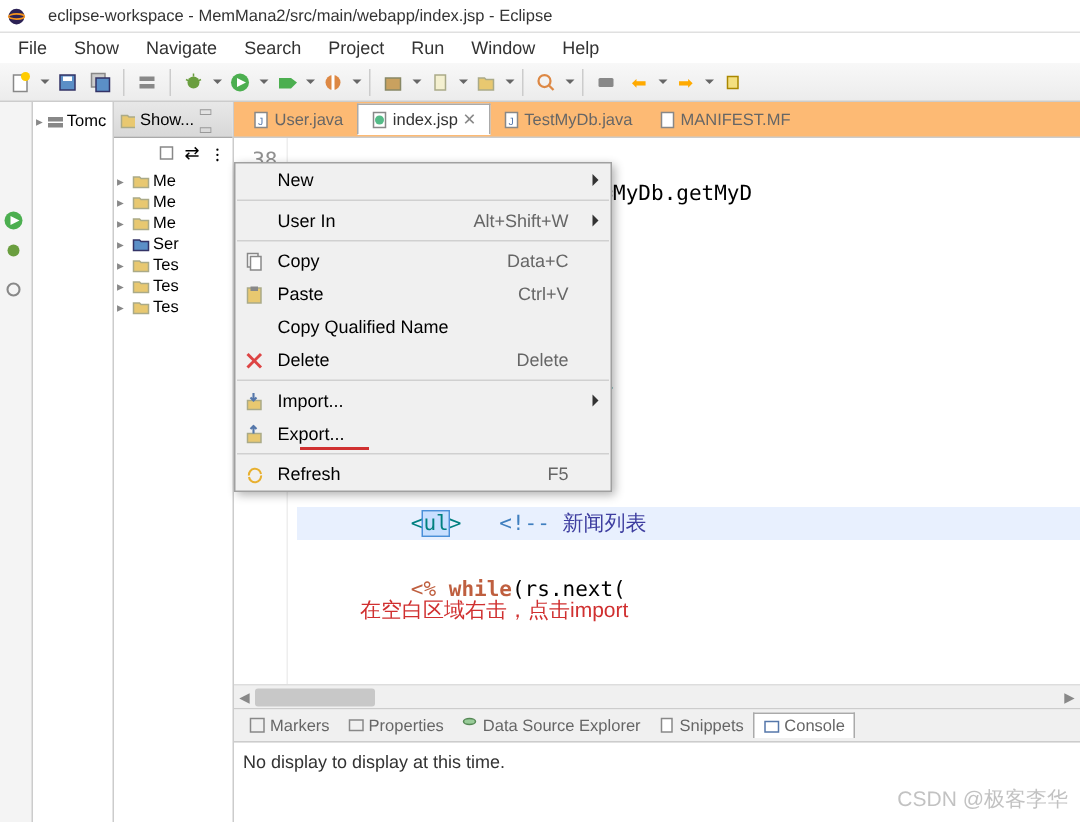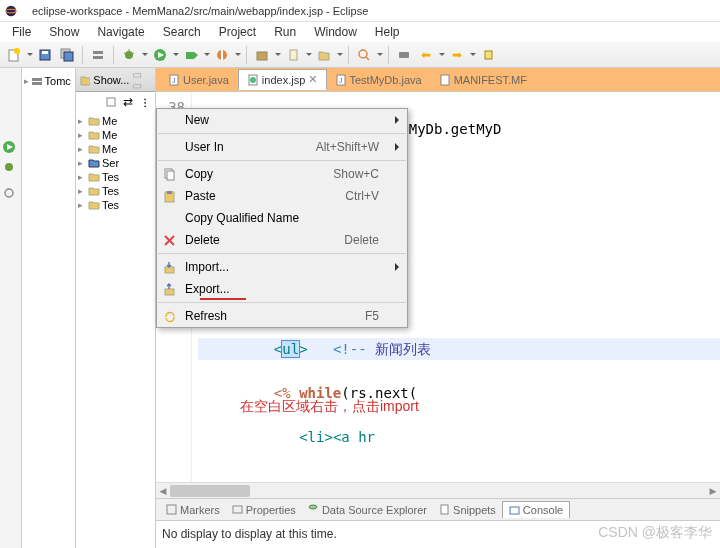--- a/index.html
+++ b/index.html
@@ -28,21 +28,21 @@
 .editor-tabs{height:24px;background:#fdba74;border-bottom:1px solid #ccc;display:flex;align-items:center;padding:0 4px;gap:0;overflow:hidden}
 .etab{padding:3px 8px;font-size:11px;display:flex;align-items:center;gap:3px;color:#666;border-right:1px solid transparent}
 .etab.active{background:#fff;border:1px solid #aaa;border-bottom:1px solid #fff;color:#333}
 .gutter-code{flex:1;display:flex;overflow:hidden}
 .gutter{width:36px;background:#fff;text-align:right;padding-right:6px;color:#909090;font-family:Consolas,monospace;font-size:14px;border-right:1px solid #eee;padding-top:4px;line-height:22px}
 .code{flex:1;font-family:Consolas,monospace;font-size:14px;padding:4px 0 0 6px;line-height:22px;white-space:pre;overflow:hidden}
 .code .line{height:22px}
 .code .highlight{background:#e8f0fe}
 .selbox{background:#c8dfff;outline:1px solid #4a90d9}
 .kwt{color:#008080}.str{color:#2a00ff;font-style:italic}.scr{color:#bf5f3f}.cmt{color:#3f7fbf}.cn{color:#3e3ea0}
-.bottom-panel{height:50px;border-top:1px solid #ccc;background:#fff}
+.bottom-panel{height:76px;border-top:1px solid #ccc;background:#fff}
 .bottom-tabs{height:22px;background:#f0f0f0;border-bottom:1px solid #ccc;display:flex;align-items:center;padding:0 4px;gap:0}
 .btab{padding:2px 6px;font-size:11px;color:#666;display:flex;align-items:center;gap:3px}
 .btab.active{background:#fff;border:1px solid #aaa;border-bottom:none}
 .bottom-content{padding:6px;font-size:12px;color:#333}
 .context-menu{position:absolute;left:156px;top:108px;width:252px;background:#f0f0f0;border:1px solid #a0a0a0;box-shadow:2px 2px 6px rgba(0,0,0,.3);z-index:100}
 .cm-item{height:22px;display:flex;align-items:center;padding:0 28px 0 28px;font-size:12px;position:relative}
 .cm-sep{height:1px;background:#d0d0d0;margin:2px 1px}
 .cm-shortcut{position:absolute;right:28px;color:#666}
 .cm-arrow{position:absolute;right:8px;width:0;height:0;border-top:4px solid transparent;border-bottom:4px solid transparent;border-left:4px solid #333}
 .cm-icon{position:absolute;left:4px;width:16px;height:16px;display:flex;align-items:center;justify-content:center}
@@ -319,21 +319,20 @@
           <div>48</div>
       </div>
       <div class="code">
 <div class="line">           <span>ResultSet rs =MyDb.getMyD</span></div>
 <div class="line"></div>
 <div class="line"><span>v </span><span class="kwt">class</span><span>=</span><span class="str">"main"</span><span class="kwt">&gt;</span></div>
 <div class="line">    <span class="kwt">&lt;div </span><span class="kwt">class</span><span>=</span><span class="str">"left"</span><span class="kwt">&gt;&lt;br</span></div>
 <div class="line">      <span class="kwt">&lt;center </span><span class="kwt">class</span><span>=</span><span class="str">"bt</span></div>
 <div class="line highlight">         <span class="kwt">&lt;</span><span class="kwt selbox">ul</span><span class="kwt">&gt;   </span><span class="cmt">&lt;!-- </span><span class="cn">新闻列表</span></div>
 <div class="line">         <span class="scr">&lt;% </span><b class="scr">while</b><span>(rs.next(</span></div>
-<div class="line">            <span class="kwt">&lt;</span><span class="kwt">li</span><span class="kwt">&gt;&lt;</span><span class="kwt">a </span><span class="kwt">hr</span></div>
 <div class="line"></div>
 
 
 
 
 
 
       </div>
     </div>
     <div class="scrollbar-h">
@@ -392,21 +391,21 @@
     </div>
   <div class="cm-sep"></div>
   <div class="cm-item">
       <span class="cm-icon">
         <svg width="13" height="13">
           <rect x="2" y="1" width="7" height="9" fill="#fff" stroke="#888"></rect>
           <rect x="4" y="3" width="7" height="9" fill="#fff" stroke="#888"></rect>
         </svg>
       </span>
       <span>Copy</span>
-      <span class="cm-shortcut">Show+C</span>
+      <span class="cm-shortcut">Data+C</span>
     </div>
   <div class="cm-item">
       <span class="cm-icon">
         <svg width="13" height="13">
           <rect x="2" y="2" width="9" height="10" fill="#e8c870" stroke="#aa8"></rect>
           <rect x="4" y="1" width="5" height="3" fill="#888"></rect>
         </svg>
       </span>
       <span>Paste</span>
       <span class="cm-shortcut">Ctrl+V</span>

